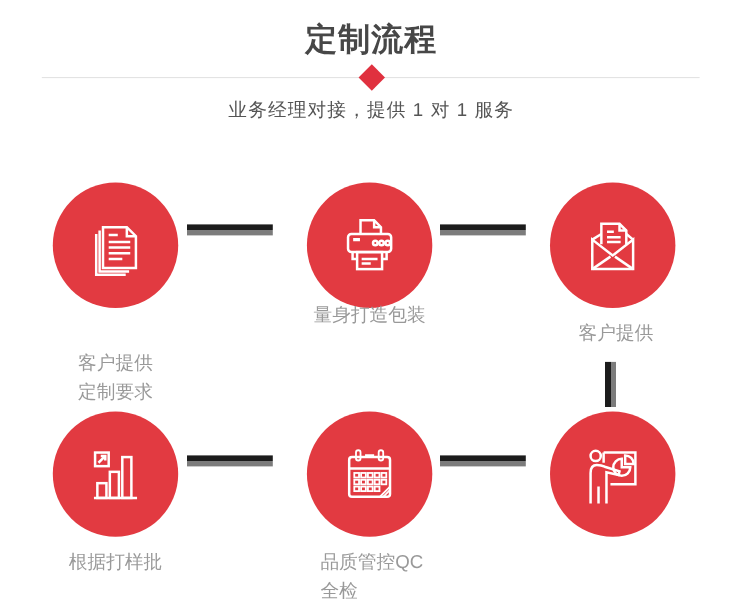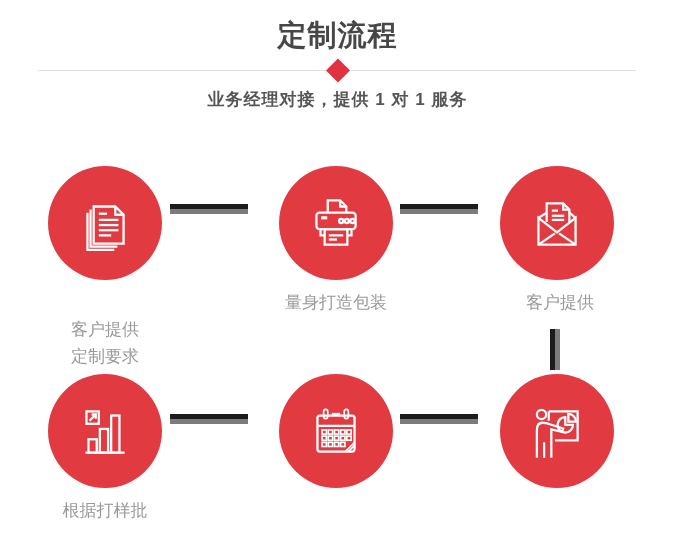--- a/index.html
+++ b/index.html
@@ -33,21 +33,20 @@
     background: var(--diamond-red, #e0313f);
     transform: translateX(-50%) rotate(45deg);
   }
   .subtitle {
     position: absolute;
     top: 88px; left: 0; width: 100%;
     text-align: center;
     font-size: 17px;
     letter-spacing: 1px;
     color: var(--subtitle-text, #555555);
-    font-weight: bold;
   }
   .step-circle {
     position: absolute;
     width: 114px; height: 114px;
     border-radius: 50%;
     background: var(--accent-red, #e23a41);
     display: flex;
     align-items: center;
     justify-content: center;
   }
@@ -61,21 +60,21 @@
   .step-label {
     position: absolute;
     transform: translateX(-50%);
     text-align: left;
     font-size: 17px;
     line-height: 27px;
     color: var(--label-text, #999999);
     white-space: nowrap;
   }
   .l1 { left: 105px; top: 289px; margin-top: 27px; }
-  .l2 { left: 336px; top: 289px; }
+  .l2 { left: 336px; top: 273px; }
   .l3 { left: 560px; top: 289px; }
   .l4 { left: 105px; top: 497px; }
   .l5 { left: 338px; top: 497px; }
   .l6 { left: 560px; top: 497px; }
   .connector-h {
     position: absolute;
     width: 78px; height: 10px;
     background: linear-gradient(to bottom,
       var(--connector-dark, #1c1c1c) 0 50%,
       var(--connector-gray, #7c7c7c) 50% 100%);
@@ -208,20 +207,24 @@
       <rect class="thin" x="36.5" y="37" width="4.2" height="4"></rect>
       <rect class="thin" x="42.5" y="37" width="4.2" height="4"></rect>
       <rect class="thin" x="18.5" y="43" width="4.2" height="4"></rect>
       <rect class="thin" x="24.5" y="43" width="4.2" height="4"></rect>
       <rect class="thin" x="30.5" y="43" width="4.2" height="4"></rect>
       <rect class="thin" x="36.5" y="43" width="4.2" height="4"></rect>
       <path class="thin" d="M41,52 L50,43"></path>
       <path class="thin" d="M44,52 L50,46"></path>
     </svg>
   </div>
+  <div class="step-label l5">
+    <div>品质管控QC</div>
+    <div>全检</div>
+  </div>
 
   <div class="step-circle s6">
     <svg class="icon" viewBox="0 0 64 64">
       <path d="M24,13 H52 V41 H30"></path>
       <path d="M24,13 V22"></path>
       <path d="M40,18.5 A7.5,7.5 0 1 0 47.5,26 L40,26 Z"></path>
       <path d="M43,15.5 A7.5,7.5 0 0 1 50.5,23 L43,23 Z"></path>
       <circle cx="17" cy="16" r="4.5"></circle>
       <path d="M12.5,58 V31 Q12.5,24 18,24 Q22,24 25,25.5 L38,29.5 L37.2,32.8 L26.5,30.5 V58"></path>
       <path d="M19.5,58 V43"></path>

